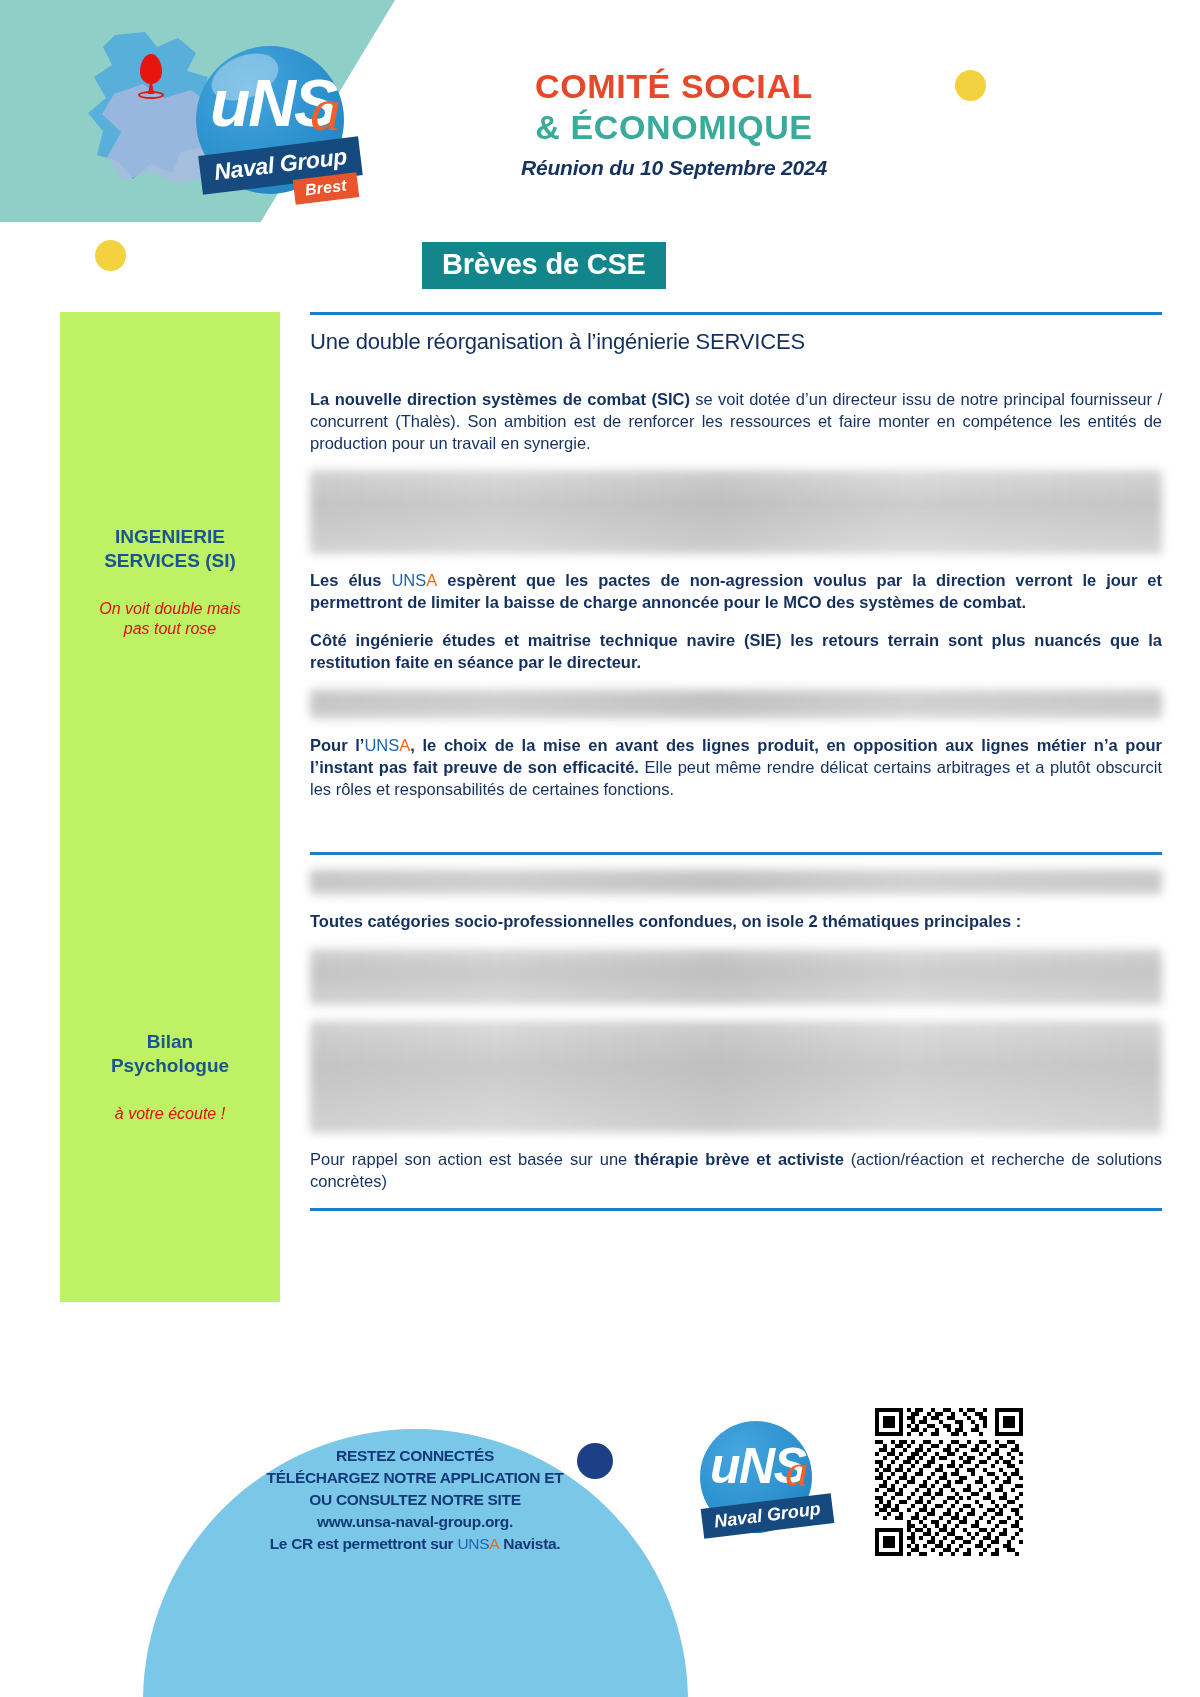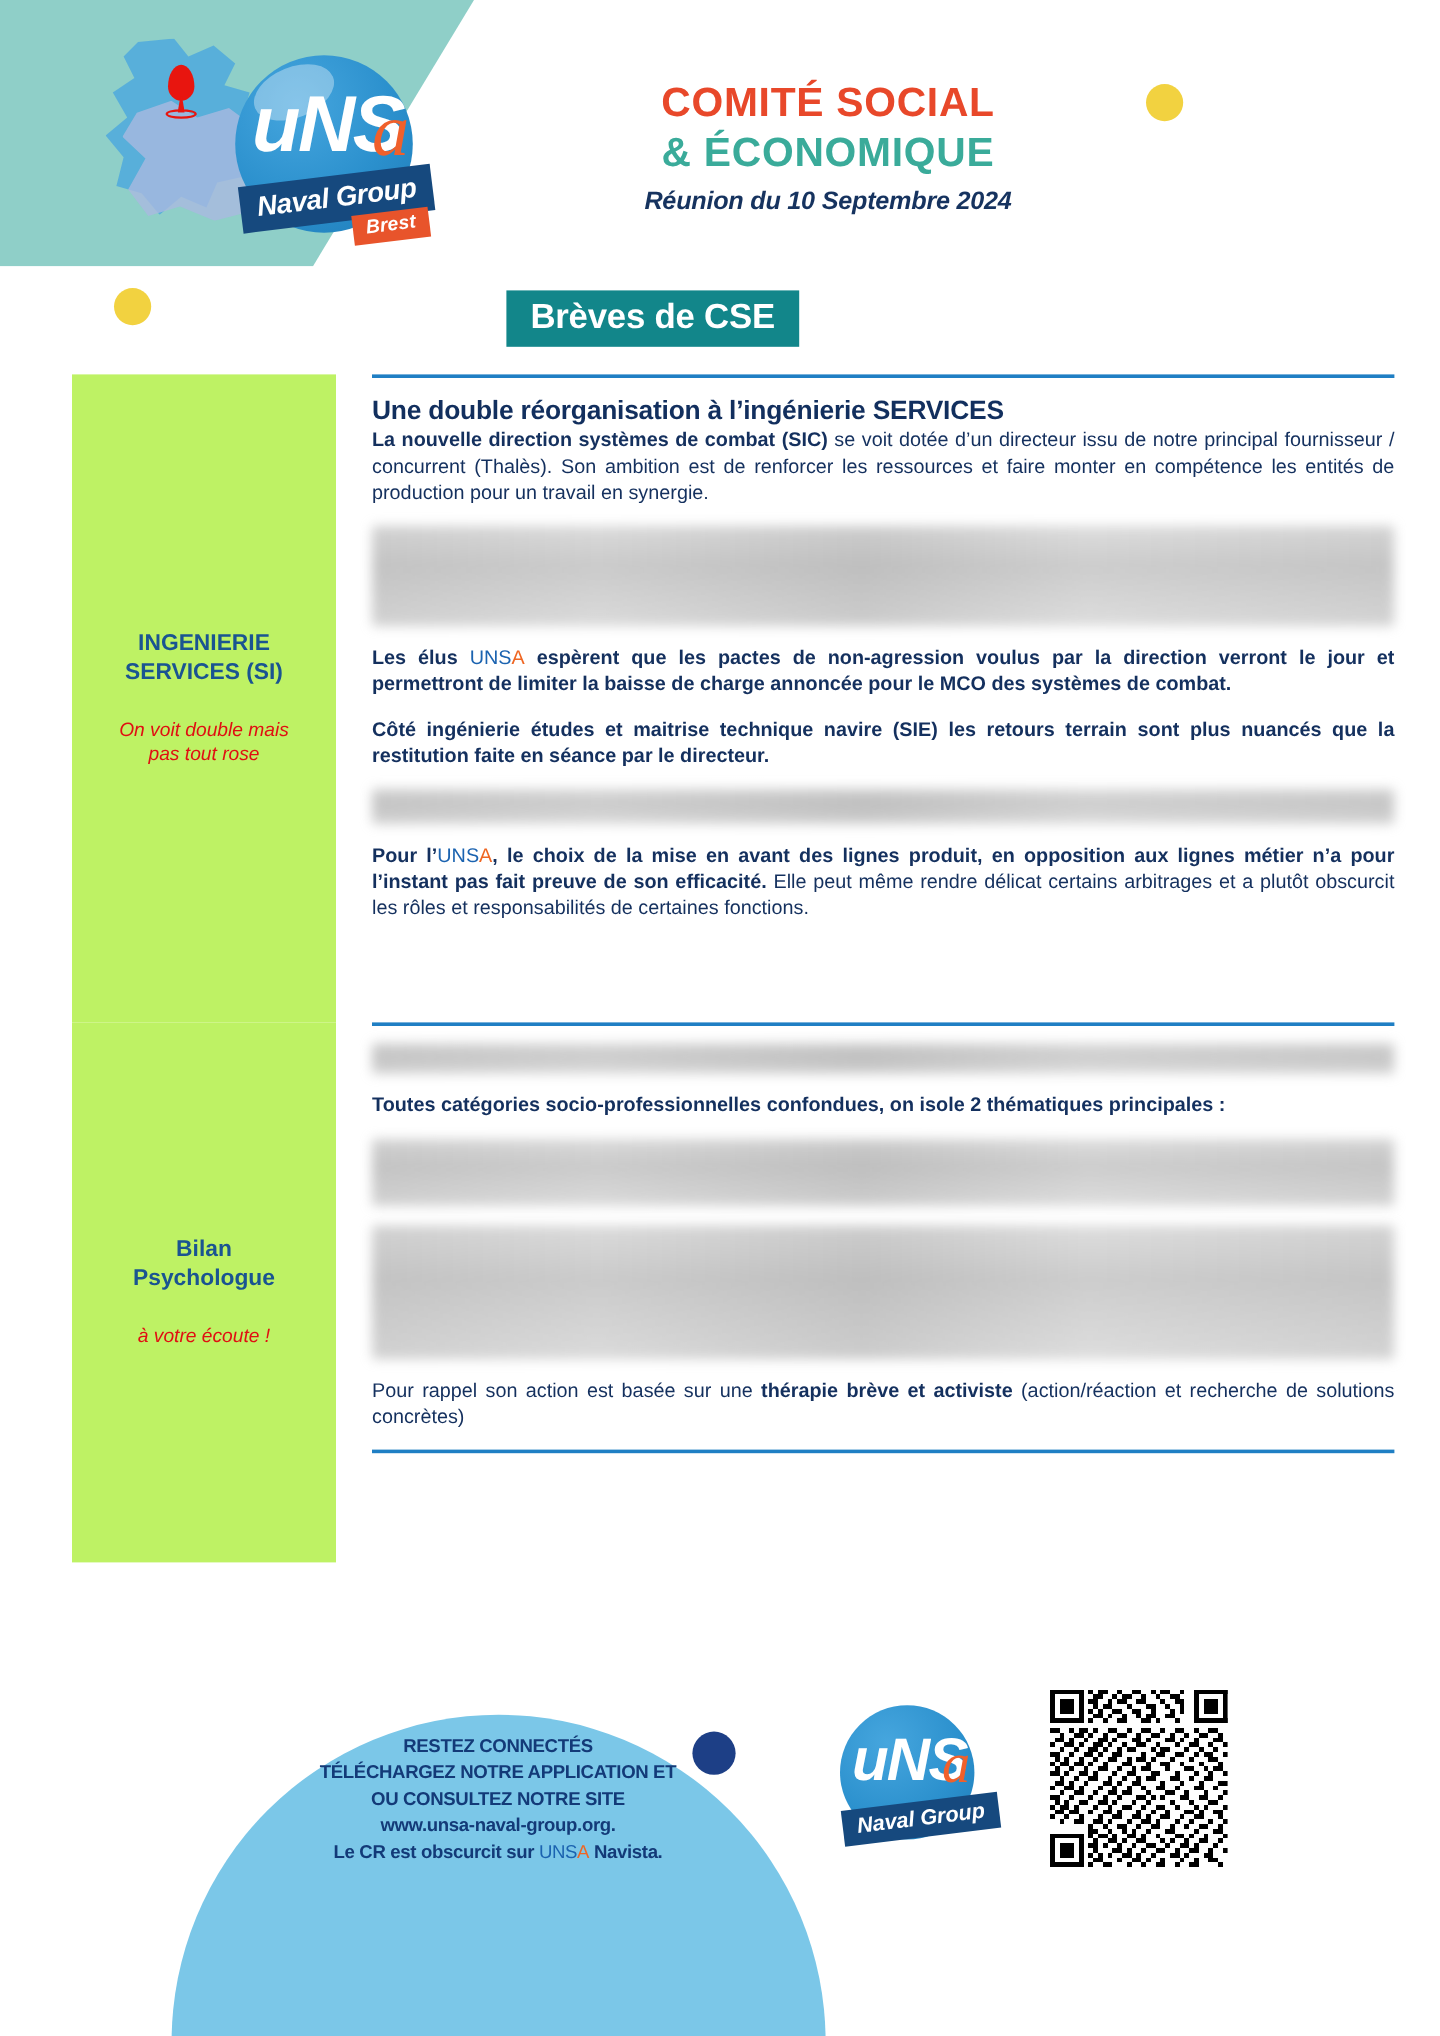--- a/index.html
+++ b/index.html
@@ -135,21 +135,21 @@
     font-size: 16px;
     font-weight: bold;
     font-style: italic;
     padding: 3px 11px 4px 11px;
     transform: rotate(-7deg);
     letter-spacing: .2px;
   }
 
   .header-title {
     position: absolute;
-    left: 455px;
+    left: 439px;
     top: 66px;
     width: 470px;
     text-align: center;
   }
   .title-line1 {
     font-size: 34px;
     font-weight: bold;
     color: #e8482a;
     letter-spacing: .6px;
     line-height: 1.2;
@@ -249,23 +249,23 @@
     margin: 0 0 0 0;
   }
 
   .sec1 { height: 540px; }
   .sec2 { height: 450px; }
 
   .body-inner { padding-top: 14px; }
 
   h2.art-title {
     font-size: 22px;
-    font-weight: bold;
+    font-weight: normal;
     color: #122f5e;
-    margin-bottom: 2px;
+    margin-bottom: 34px;
     letter-spacing: -.2px;
   }
 
   p.para {
     font-size: 16.5px;
     color: #14305e;
     line-height: 1.32;
     text-align: justify;
     margin-bottom: 16px;
   }
@@ -479,21 +479,21 @@
   </div>
 </div>
 
 <div class="footer">
   <div class="footer-arc"></div>
   <div class="footer-text">
     <div>RESTEZ CONNECTÉS</div>
     <div>TÉLÉCHARGEZ NOTRE APPLICATION ET</div>
     <div>OU CONSULTEZ NOTRE SITE</div>
     <div>www.unsa-naval-group.org.</div>
-    <div><span>Le CR est obscurcit sur </span><span class="unsa-mark"><span class="u">UN</span><span class="s">S</span><span class="a">A</span></span><span> Navista.</span></div>
+    <div><span>Le CR est permettront sur </span><span class="unsa-mark"><span class="u">UN</span><span class="s">S</span><span class="a">A</span></span><span> Navista.</span></div>
   </div>
 </div>
 
 <div class="dot-navy"></div>
 
 <div class="footer-logo">
   <div class="fl-circle"></div>
   <div class="fl-uns">uNS</div>
   <div class="fl-a">a</div>
   <div class="fl-banner">Naval Group</div>

